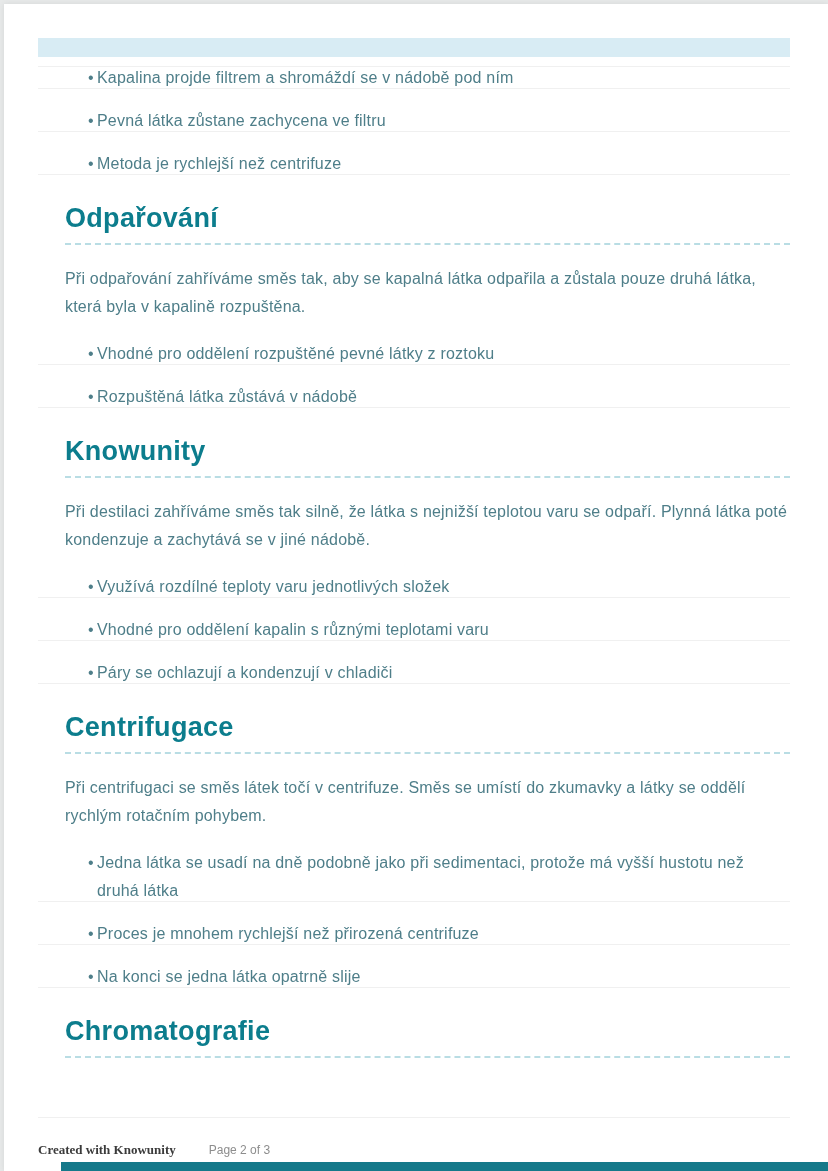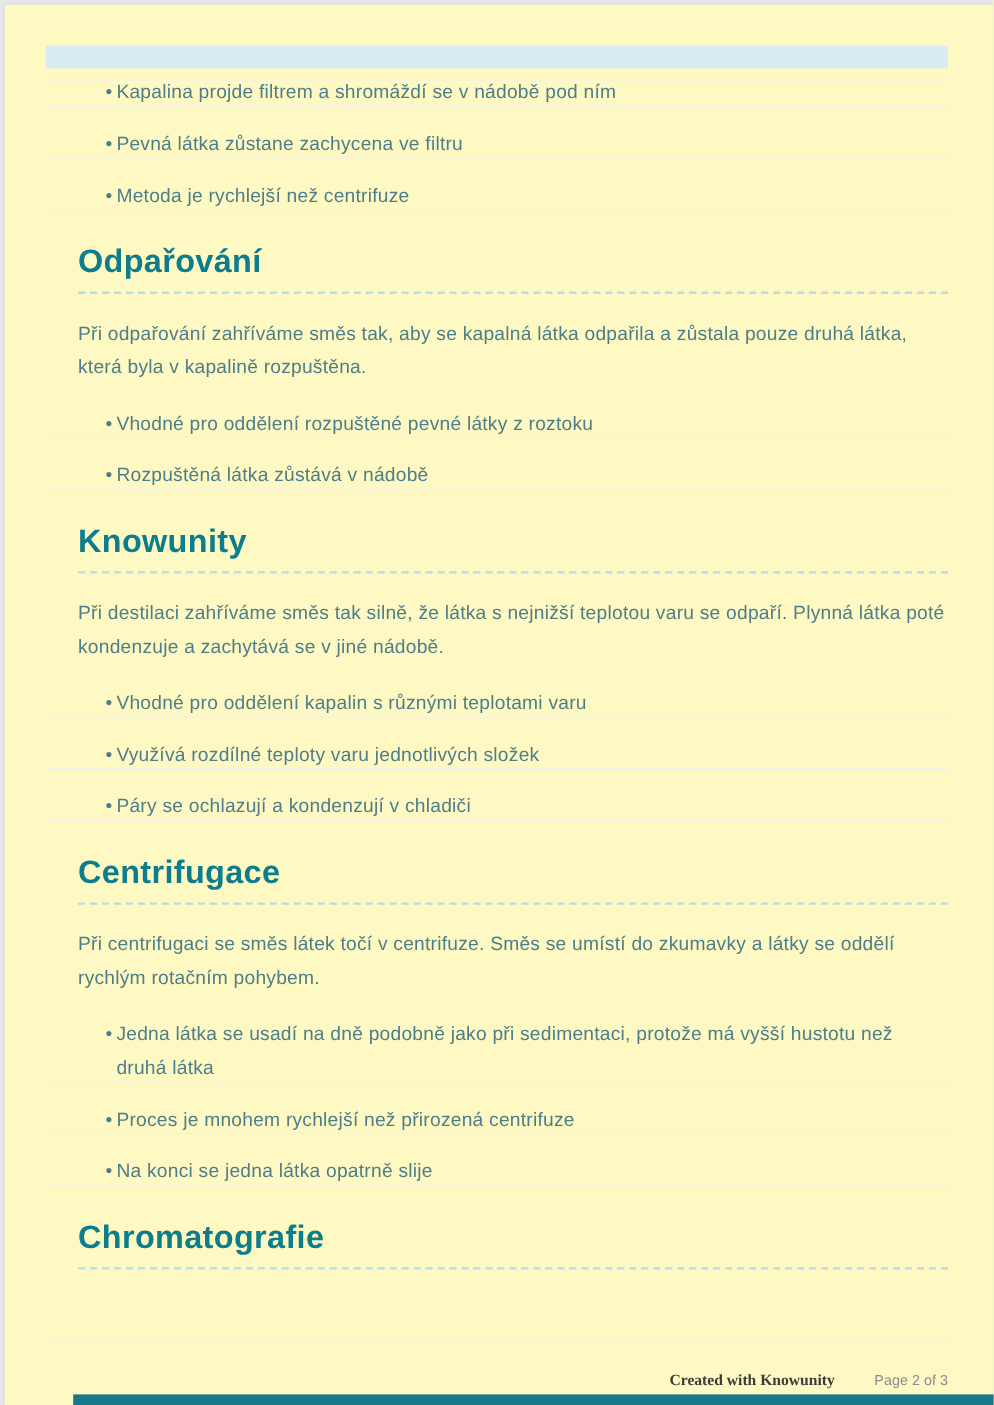--- a/index.html
+++ b/index.html
@@ -5,21 +5,21 @@
   html, body { margin: 0; padding: 0; }
   body {
     width: 828px; height: 1171px;
     background: #e7e9e9;
     position: relative;
     overflow: hidden;
     font-family: "Liberation Sans", "DejaVu Sans", sans-serif;
   }
   .page {
     position: absolute; top: 4px; left: 4px; right: 0; bottom: 0;
-    background: #fef9c3;
+    background: #ffffff;
     box-shadow: 0 0 6px rgba(0,0,0,.08);
   }
   .content {
     position: absolute; left: 34px; right: 38px; top: 0; bottom: 0;
   }
   .highlight-bar {
     margin-top: 34px; height: 19px;
     background: var(--highlight, #d8ecf4);
   }
   ul.bullets { list-style: none; margin: 12px 0 0; padding: 0; }
@@ -54,21 +54,21 @@
     margin: 20px 0 0 27px;
     font-size: 16px; line-height: 28px;
     color: var(--body, #4e7e89);
     letter-spacing: .2px;
   }
   .rule {
     position: absolute; left: 0; right: 0; height: 1px; background: #f0f0f0;
   }
   .footer {
     position: absolute; left: 34px; right: 38px; bottom: 13px;
-    display: flex; justify-content: flex-end; align-items: baseline;
+    display: flex; justify-content: flex-start; align-items: baseline;
   }
   .footer-left {
     font-family: "Liberation Serif", "DejaVu Serif", serif;
     font-weight: 700; font-size: 13px; color: #3b3b3b;
   }
   .footer-right { font-size: 12px; color: #8d8d8d; padding-left: 33px; }
   .bottom-bar {
     position: absolute; left: 57px; right: 0; bottom: 0; height: 9px;
     background: var(--bar, #15798a);
   }
@@ -94,22 +94,22 @@
       <ul class="bullets">
         <li>Vhodné pro oddělení rozpuštěné pevné látky z roztoku</li>
         <li>Rozpuštěná látka zůstává v nádobě</li>
       </ul>
     </section>
 
     <section>
       <h2>Knowunity</h2>
       <p class="body">Při destilaci zahříváme směs tak silně, že látka s nejnižší teplotou varu se odpaří. Plynná látka poté kondenzuje a zachytává se v jiné nádobě.</p>
       <ul class="bullets">
+        <li>Využívá rozdílné teploty varu jednotlivých složek</li>
         <li>Vhodné pro oddělení kapalin s různými teplotami varu</li>
-        <li>Využívá rozdílné teploty varu jednotlivých složek</li>
         <li>Páry se ochlazují a kondenzují v chladiči</li>
       </ul>
     </section>
 
     <section>
       <h2>Centrifugace</h2>
       <p class="body">Při centrifugaci se směs látek točí v centrifuze. Směs se umístí do zkumavky a látky se oddělí rychlým rotačním pohybem.</p>
       <ul class="bullets">
         <li>Jedna látka se usadí na dně podobně jako při sedimentaci, protože má vyšší hustotu než druhá látka</li>
         <li>Proces je mnohem rychlejší než přirozená centrifuze</li>

